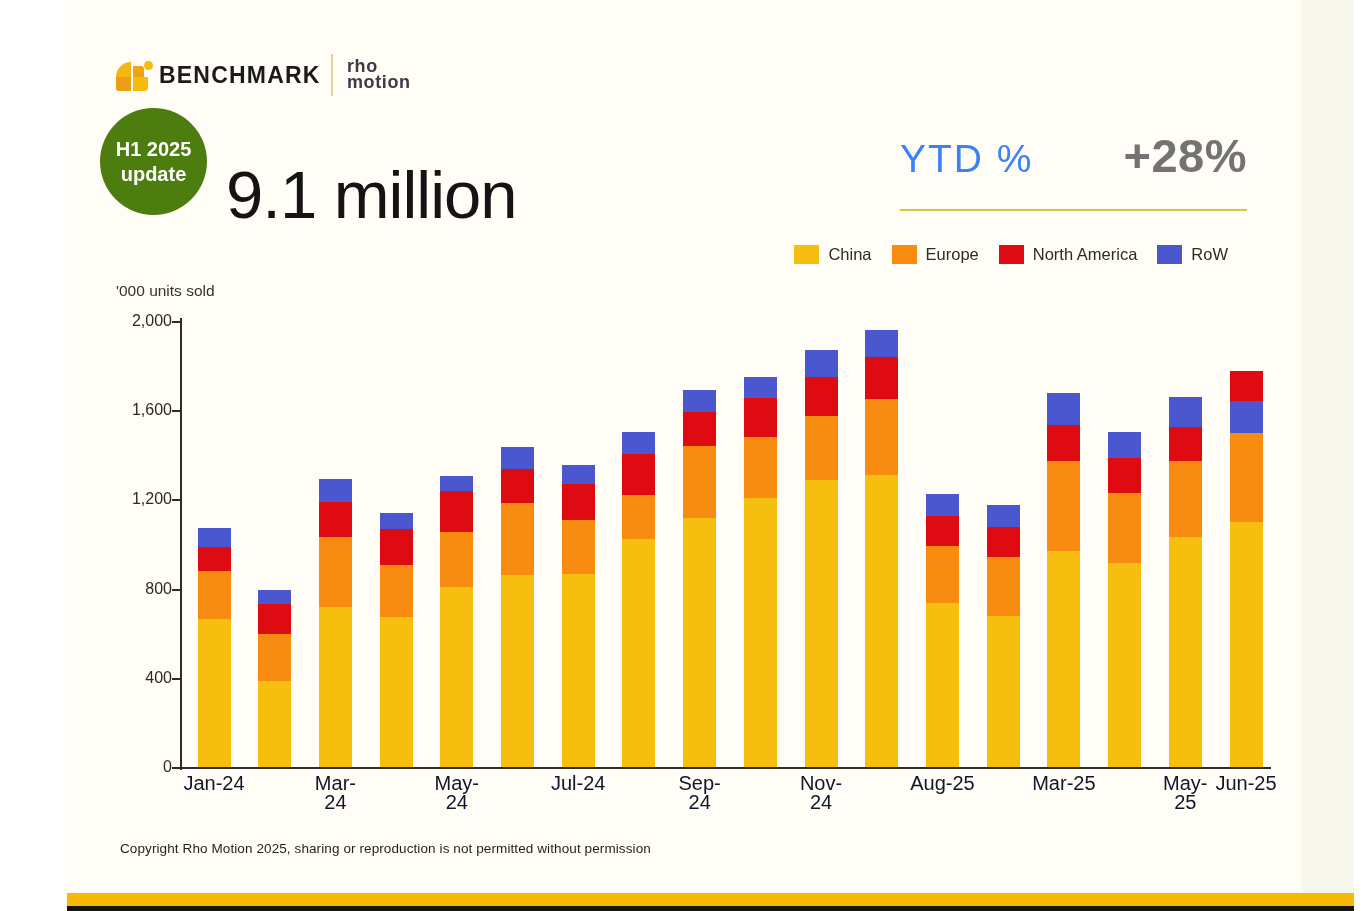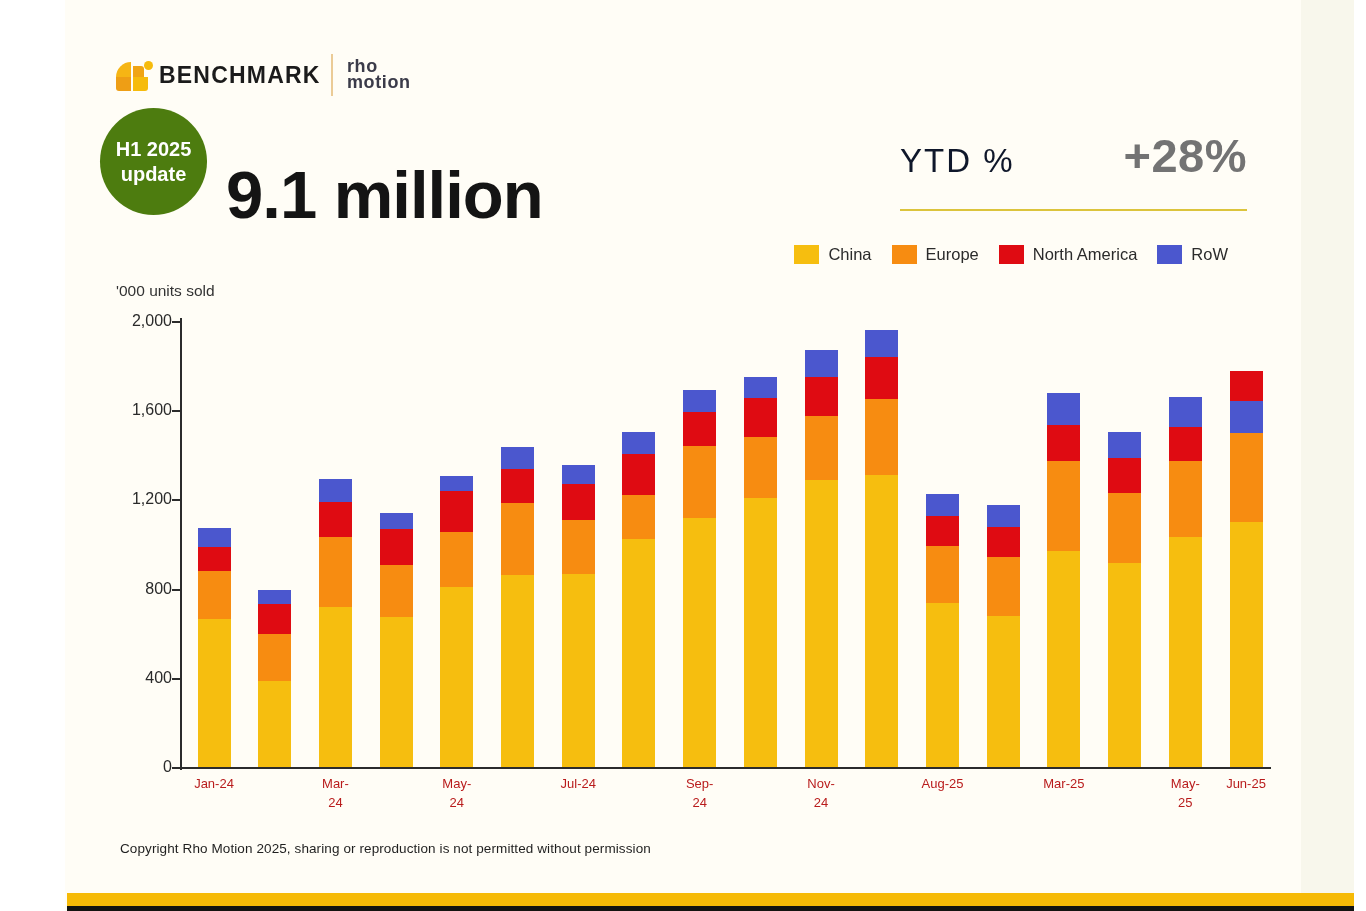--- a/index.html
+++ b/index.html
@@ -27,42 +27,42 @@
   .logo-divider { position: absolute; left: 331px; top: 54px; width: 2px; height: 42px; background: #EBCB96; }
   .rho-logo { position: absolute; left: 347px; top: 58px; font-size: 18px; font-weight: 700; color: #3b3b49; line-height: 16px; letter-spacing: 0.6px; }
 
   .badge {
     position: absolute; left: 100px; top: 108px; width: 107px; height: 107px;
     background: #4d7c0f; border-radius: 50%;
     display: flex; flex-direction: column; align-items: center; justify-content: center;
     color: #ffffff; font-weight: 700; font-size: 20px; line-height: 25px; text-align: center;
   }
   .chart-title { position: absolute; left: 229px; top: 122px; font-size: 28px; font-weight: 500; color: #2e2e2e; letter-spacing: 0.3px; }
-  .headline { position: absolute; left: 226px; top: 156px; font-size: 67px; font-weight: 700; color: #141414; letter-spacing: -1px; }
+  .headline { position: absolute; left: 226px; top: 156px; font-size: 67px; font-weight: 400; color: #141414; letter-spacing: -1px; }
 
   .ytd-row { position: absolute; left: 900px; top: 128px; width: 347px; display: flex; justify-content: space-between; align-items: baseline; }
-  .ytd-label { font-size: 33px; font-weight: 400; color: #0f172a; letter-spacing: 2px; }
+  .ytd-label { font-size: 39px; font-weight: 400; color: #3b82f6; letter-spacing: 2px; }
   .ytd-value { font-size: 47px; font-weight: 800; color: #737373; letter-spacing: 0.5px; }
   .ytd-underline { position: absolute; left: 900px; top: 209px; width: 347px; height: 2px; background: #DCC43C; }
 
   
   #legend { position: absolute; top: 245px; right: 126px; display: flex; align-items: center; gap: 20px; }
   .legend-item { display: flex; align-items: center; gap: 9px; }
   .legend-swatch { width: 25px; height: 19px; display: inline-block; }
   .legend-label { font-size: 16.5px; color: #2b2b2b; }
 
   
   .y-axis-title { position: absolute; left: 116px; top: 282px; font-size: 15.5px; color: #333333; }
   .axis-y { position: absolute; left: 180px; top: 318px; width: 2px; height: 452px; background: #2b2b2b; }
   .axis-x { position: absolute; left: 180px; top: 767px; width: 1091px; height: 2px; background: #2b2b2b; }
   .ytick-label { position: absolute; left: 92px; width: 80px; text-align: right; font-size: 16px; color: #2a2a2a; }
   .ytick-mark  { position: absolute; left: 172px; width: 8px; height: 2px; background: #2b2b2b; }
   .bar { position: absolute; display: flex; flex-direction: column; }
   .bar-seg { width: 100%; }
-  .xlabel { position: absolute; width: 84px; text-align: center; font-size: 13px; color: #b91c1c; line-height: 19px; }
+  .xlabel { position: absolute; width: 84px; text-align: center; font-size: 20px; color: #0f172a; line-height: 19px; }
 
   
   .footer-left  { position: absolute; left: 120px; top: 841px; font-size: 13.5px; color: #1f1f1f; letter-spacing: 0.1px; }
   .footer-right { position: absolute; left: 927px; top: 838px; font-size: 15.5px; color: #222222; }
   .band-yellow { position: absolute; left: 67px; top: 893px; width: 1299px; height: 14px; background: #F6BA06; }
   .band-black  { position: absolute; left: 67px; top: 906px; width: 1299px; height: 5px;  background: #131310; }
 </style>
 </head>
 <body>
 

